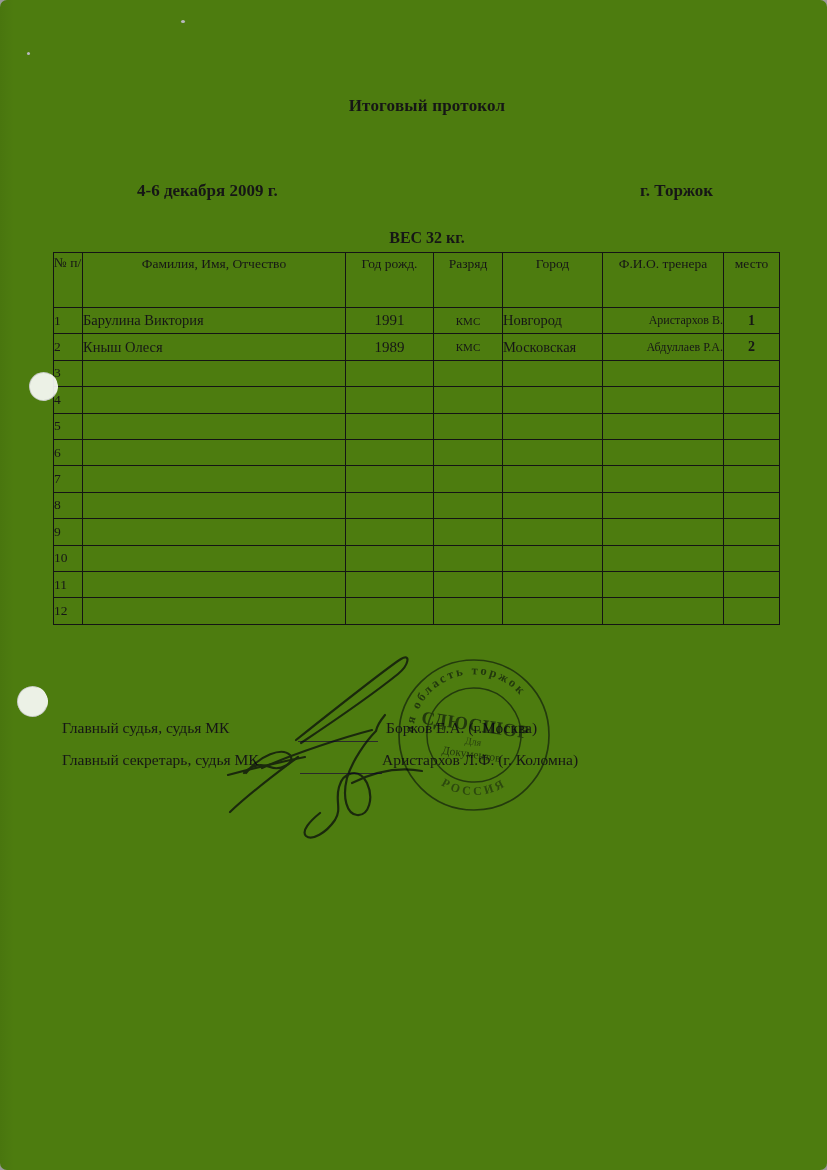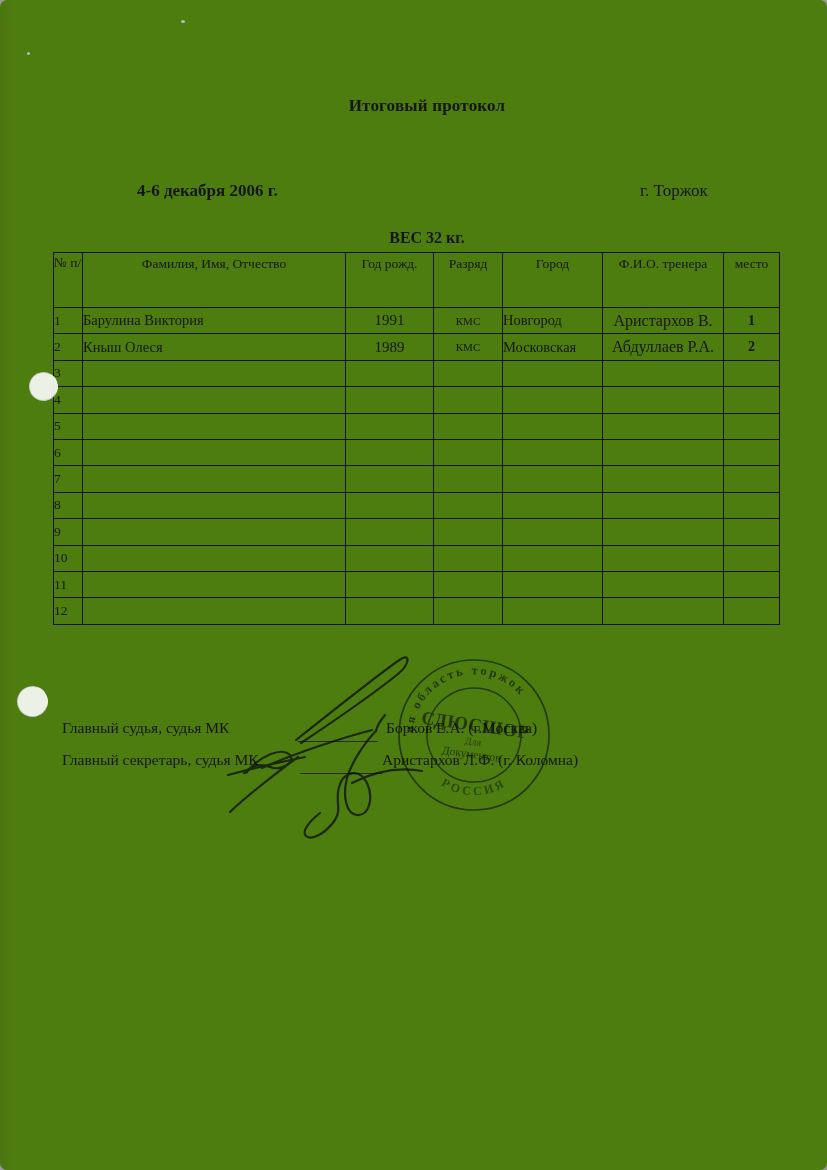--- a/index.html
+++ b/index.html
@@ -6,41 +6,41 @@
   .page{
     position:relative;width:827px;height:1170px;margin:0 auto;
     background:#4d7c0f;overflow:hidden;
     font-family:"Liberation Serif","DejaVu Serif",serif;color:#161616;border-radius:7px;
   }
   .abs{position:absolute;}
   
   .doc-title{top:96px;left:30px;width:794px;text-align:center;font-weight:bold;font-size:17px;letter-spacing:.2px;}
   .doc-subtitle{top:145px;left:30px;width:794px;text-align:center;font-weight:bold;font-size:17px;}
   .doc-dates{top:181px;left:137px;font-weight:bold;font-size:17px;}
-  .doc-location{top:181px;left:640px;font-weight:normal;font-size:17px;}
+  .doc-location{top:181px;left:640px;font-weight:bold;font-size:17px;}
   .doc-weight{top:229px;left:30px;width:794px;text-align:center;font-weight:bold;font-size:16px;}
   
   table.protocol{
     position:absolute;left:53px;top:252px;width:726px;
     border-collapse:collapse;table-layout:fixed;
   }
   table.protocol th,table.protocol td{
     border:1.7px solid #141414;padding:0;overflow:hidden;white-space:nowrap;
   }
   table.protocol th{
     height:51px;vertical-align:top;font-weight:normal;font-size:13.5px;padding-top:3px;
   }
   th.h-num{white-space:pre-line;text-align:left;padding-left:5px;font-size:12.5px;line-height:1.1;}
   table.protocol td{height:25.4px;vertical-align:middle;}
   td.c-num{text-align:left;padding-left:6px;font-size:13.5px;vertical-align:top;padding-top:1px;}
   td.c-name{text-align:left;padding-left:9px;font-size:14.5px;}
   td.c-year{text-align:center;font-size:15px;}
   td.c-rank{text-align:center;font-size:11px;}
   td.c-city{text-align:left;padding-left:8px;font-size:14.5px;}
-  td.c-trainer{text-align:center;padding-left:6px;font-size:16px;}
+  td.c-trainer{text-align:right;padding-left:6px;font-size:12px;}
   td.c-place{text-align:center;font-size:14px;font-weight:bold;}
   
   .sig-label-1{top:719px;left:62px;font-size:15.5px;}
   .sig-label-2{top:751px;left:62px;font-size:15.5px;}
   .sig-name-1{top:719px;left:386px;font-size:15.5px;}
   .sig-name-2{top:751px;left:382px;font-size:15.5px;}
   .sig-line{border-top:1.3px solid #2a2a2a;height:0;}
   .sig-line-1{top:741px;left:298px;width:80px;}
   .sig-line-2{top:773px;left:300px;width:82px;}
   
@@ -56,21 +56,21 @@
   .edge-shade{top:0;left:0;width:14px;height:1170px;background:linear-gradient(90deg,rgba(0,0,0,.05),rgba(0,0,0,0));}
 </style>
 </head>
 <body>
 
 <div class="page">
 
   <div class="abs edge-shade"></div>
 
   <div class="abs doc-title">Итоговый протокол</div>
-  <div class="abs doc-dates">4-6 декабря  2006 г.</div>
+  <div class="abs doc-dates">4-6 декабря  2009 г.</div>
   <div class="abs doc-location">г. Торжок</div>
   <div class="abs doc-weight">ВЕС 32 кг.</div>
 
   <table class="protocol">
     <colgroup>
       <col style="width:29px">
         <col style="width:263px">
         <col style="width:88px">
       <col style="width:69px">
         <col style="width:100px">

